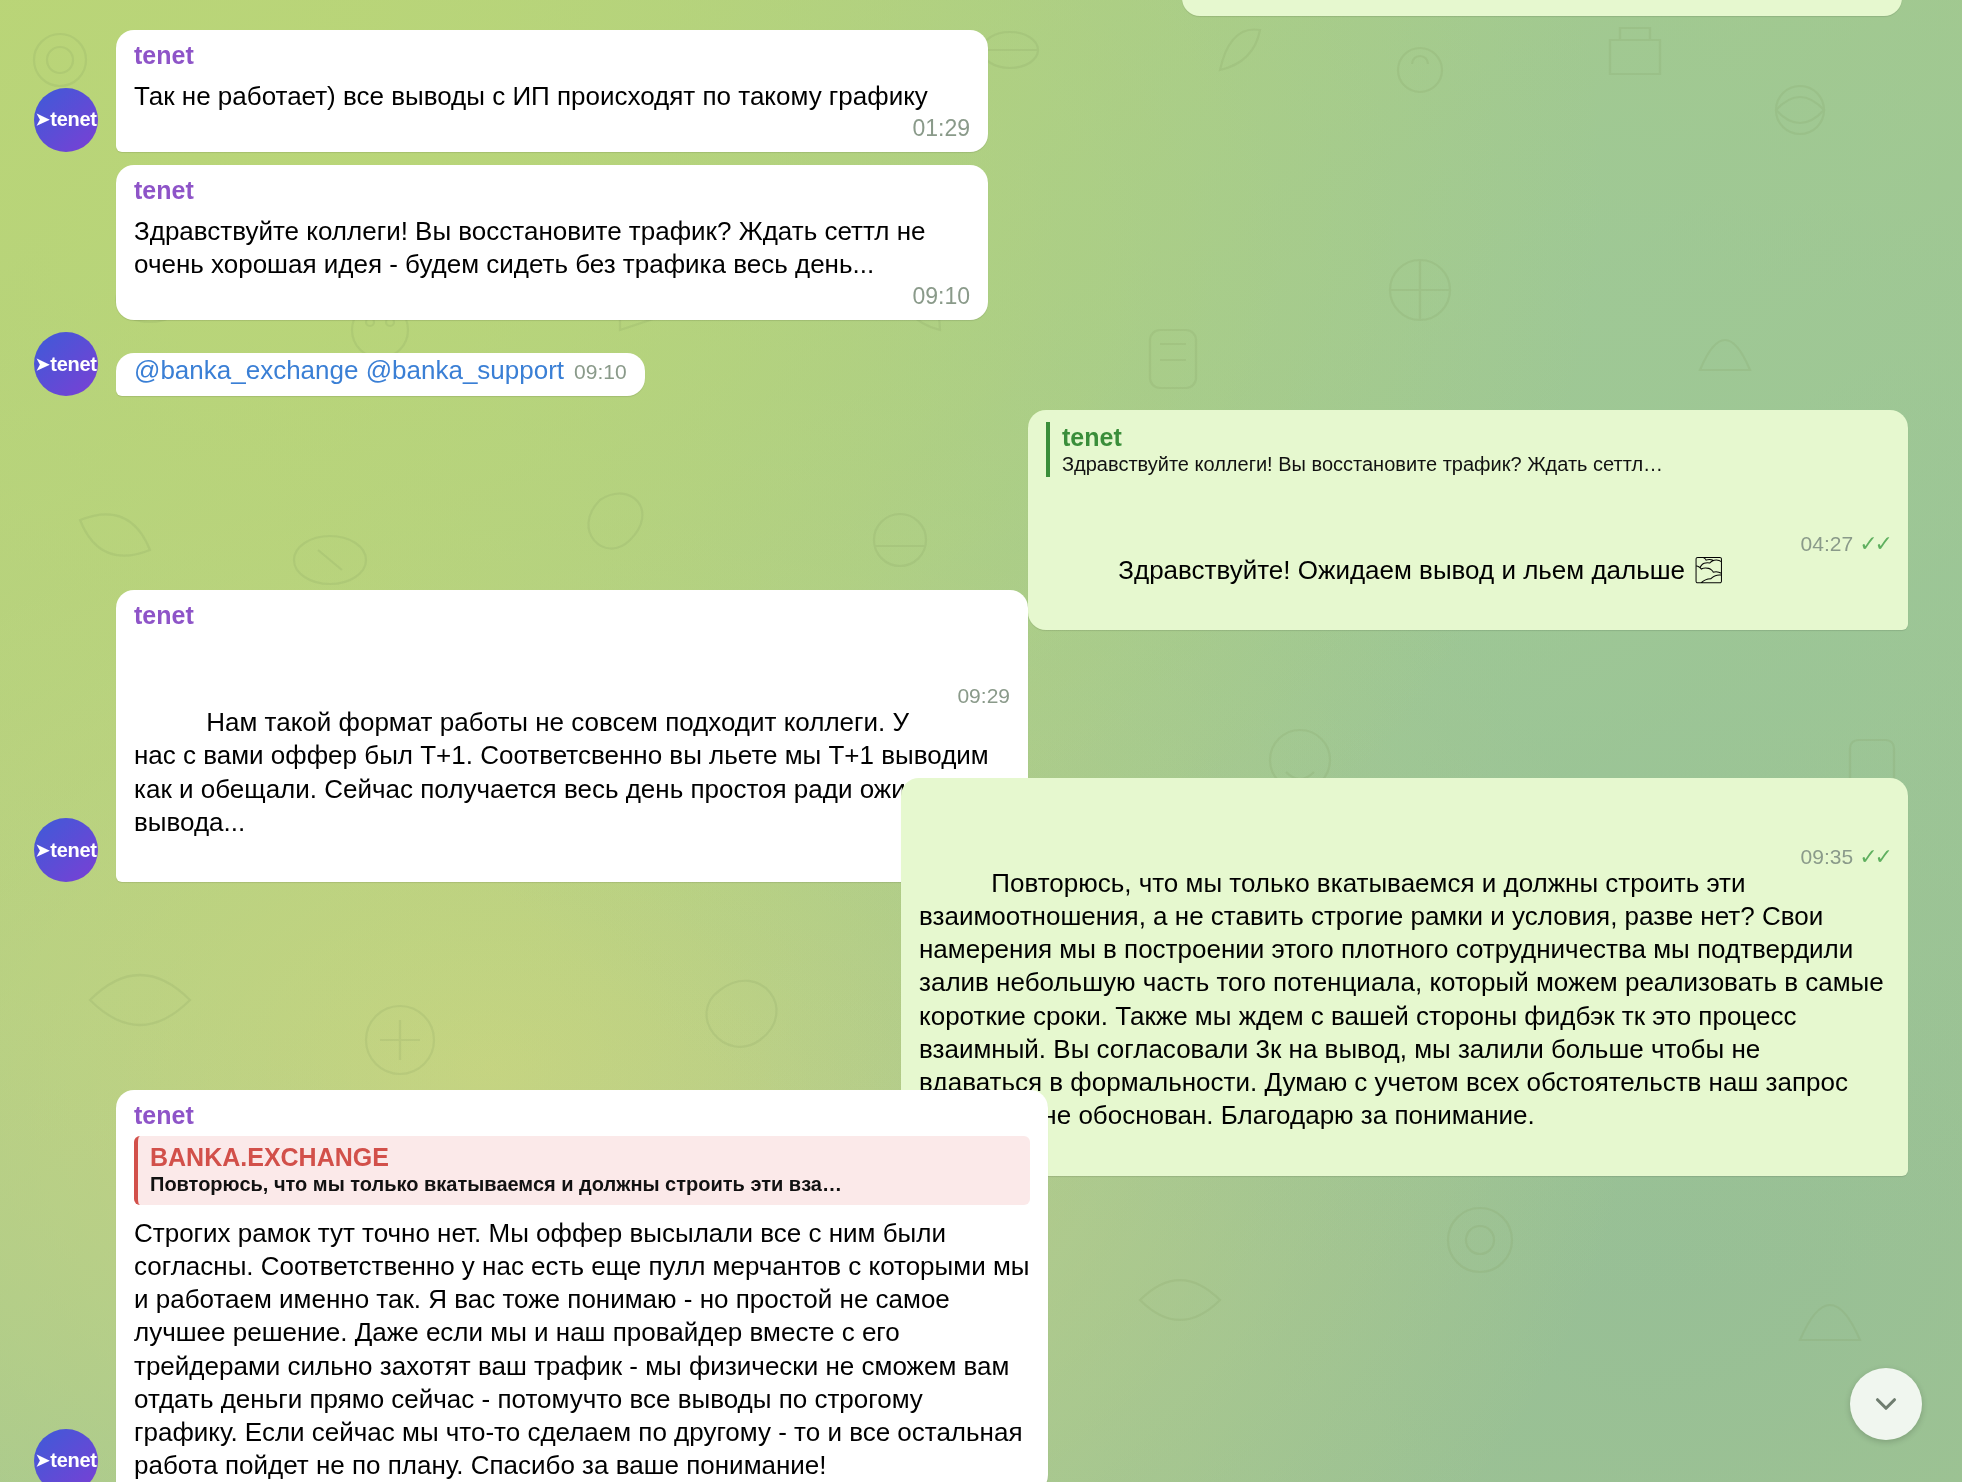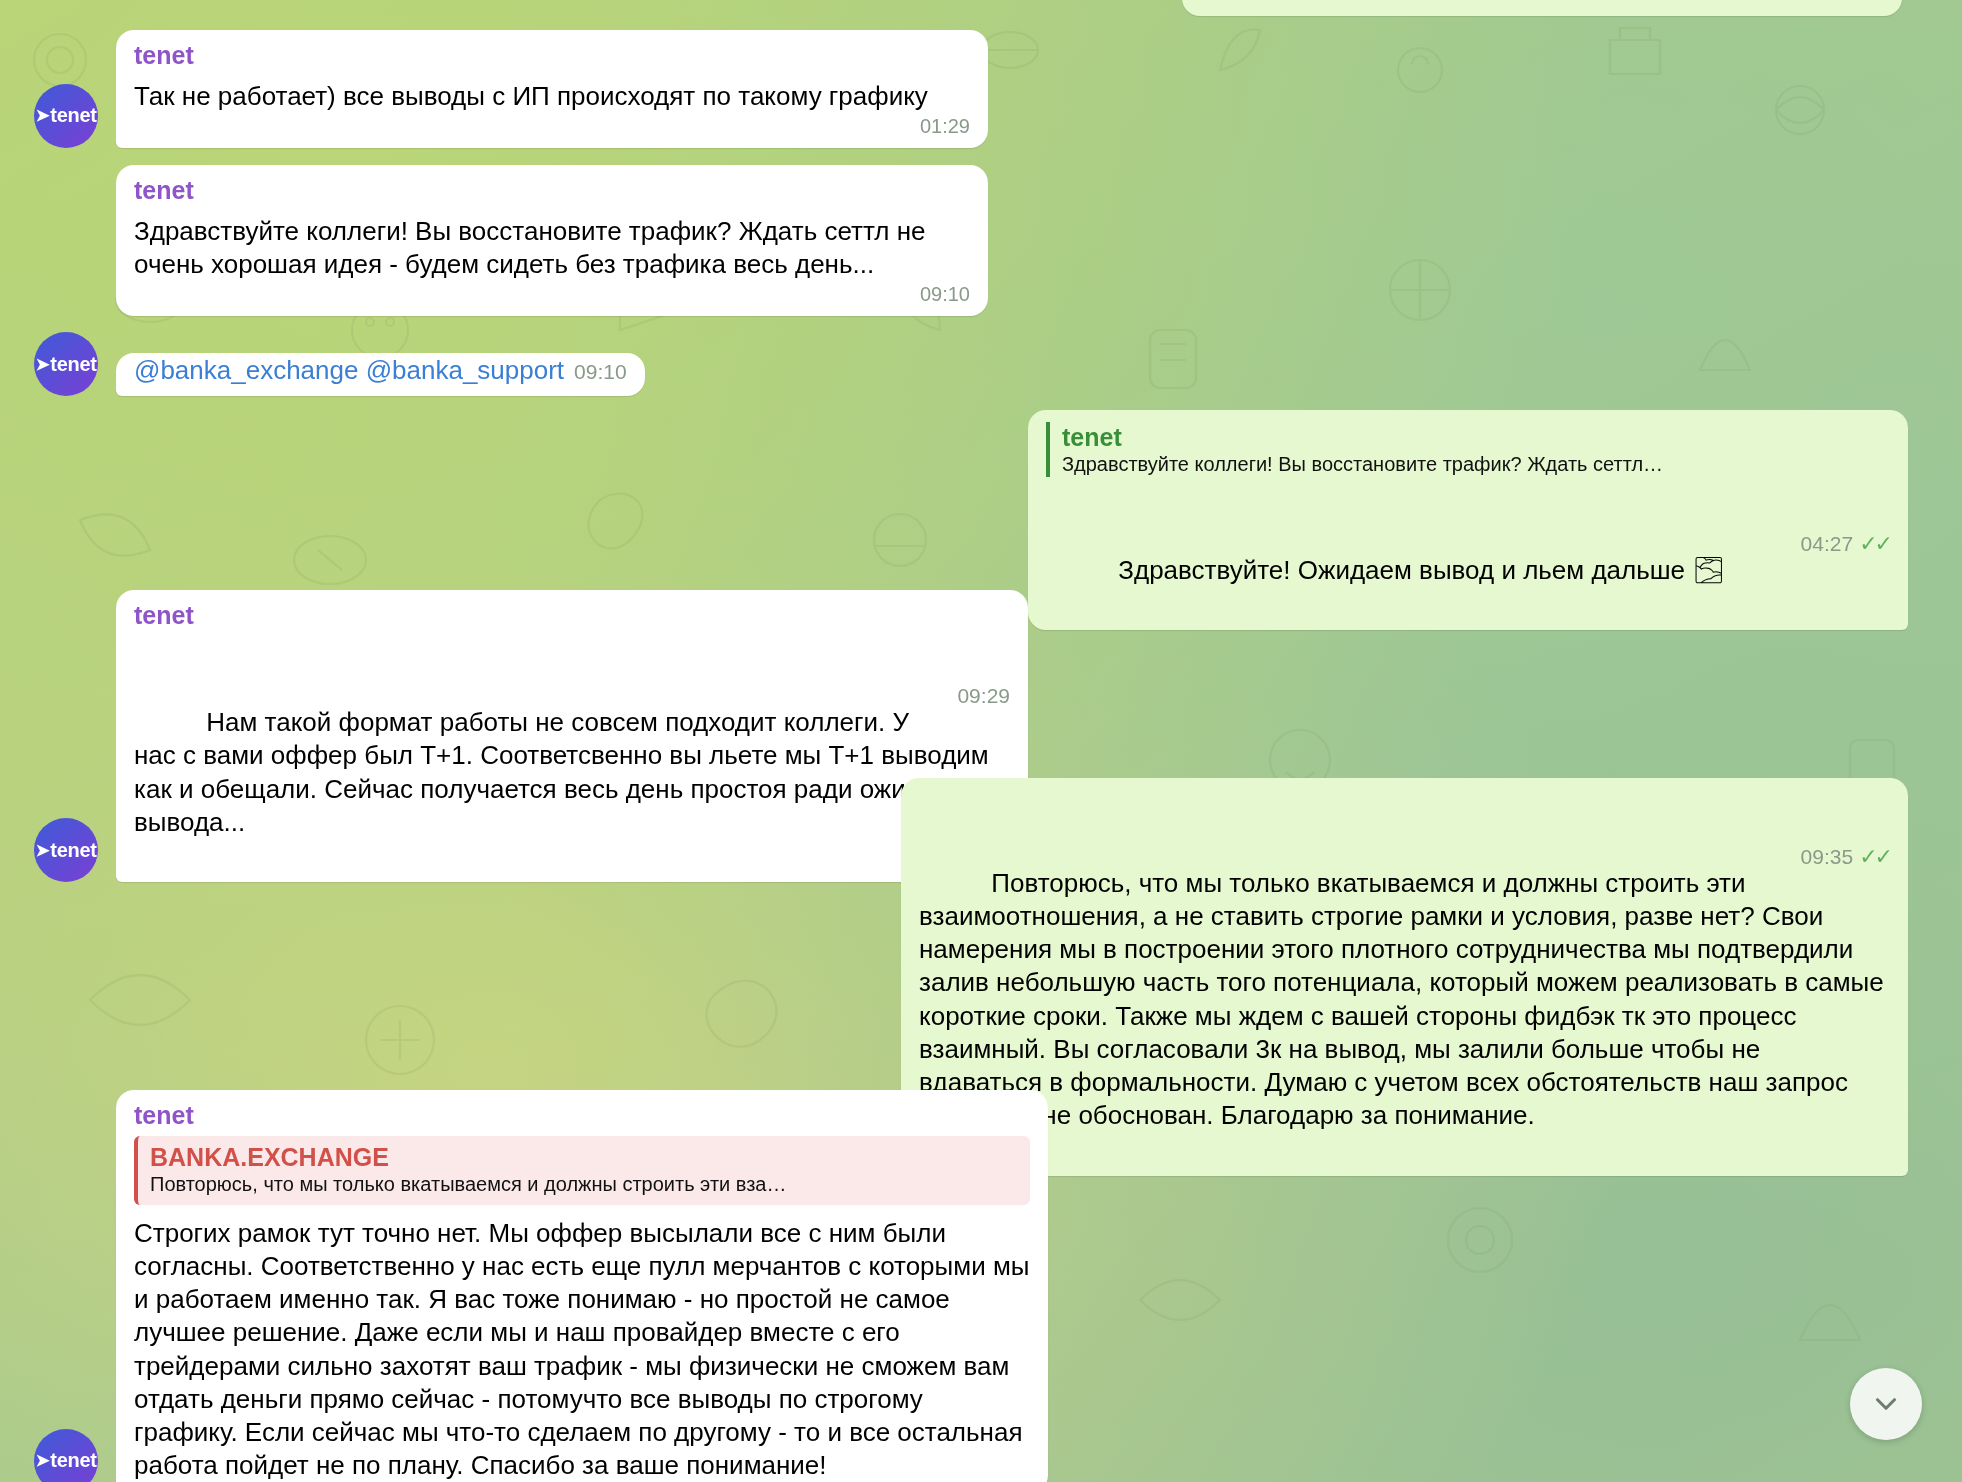--- a/index.html
+++ b/index.html
@@ -98,21 +98,21 @@
 
   .text {
     font-size: 26px;
     line-height: 1.28;
     white-space: pre-wrap;
     word-break: break-word;
     margin-top: 10px;
   }
 
   .meta {
-    font-size: 20px;
+    font-size: 23px;
     color: #8a9a8a;
     text-align: right;
     margin-top: 2px;
     white-space: nowrap;
   }
 
   .meta-inline {
     display: inline;
     font-size: 21px;
     color: #8a9a8a;
@@ -165,20 +165,21 @@
     background: #fbe9e9;
     border-radius: 6px;
     padding: 6px 4px 8px 12px;
     margin: 6px 0 12px 0;
   }
   .quote.red .quote-title {
     color: #d2504a;
   }
   .quote.red .quote-text {
     color: #111;
+    font-weight: bold;
   }
 
   .mention {
     color: #3a7fd5;
     font-size: 26px;
   }
 
   
   .scroll-btn {
     position: absolute;

